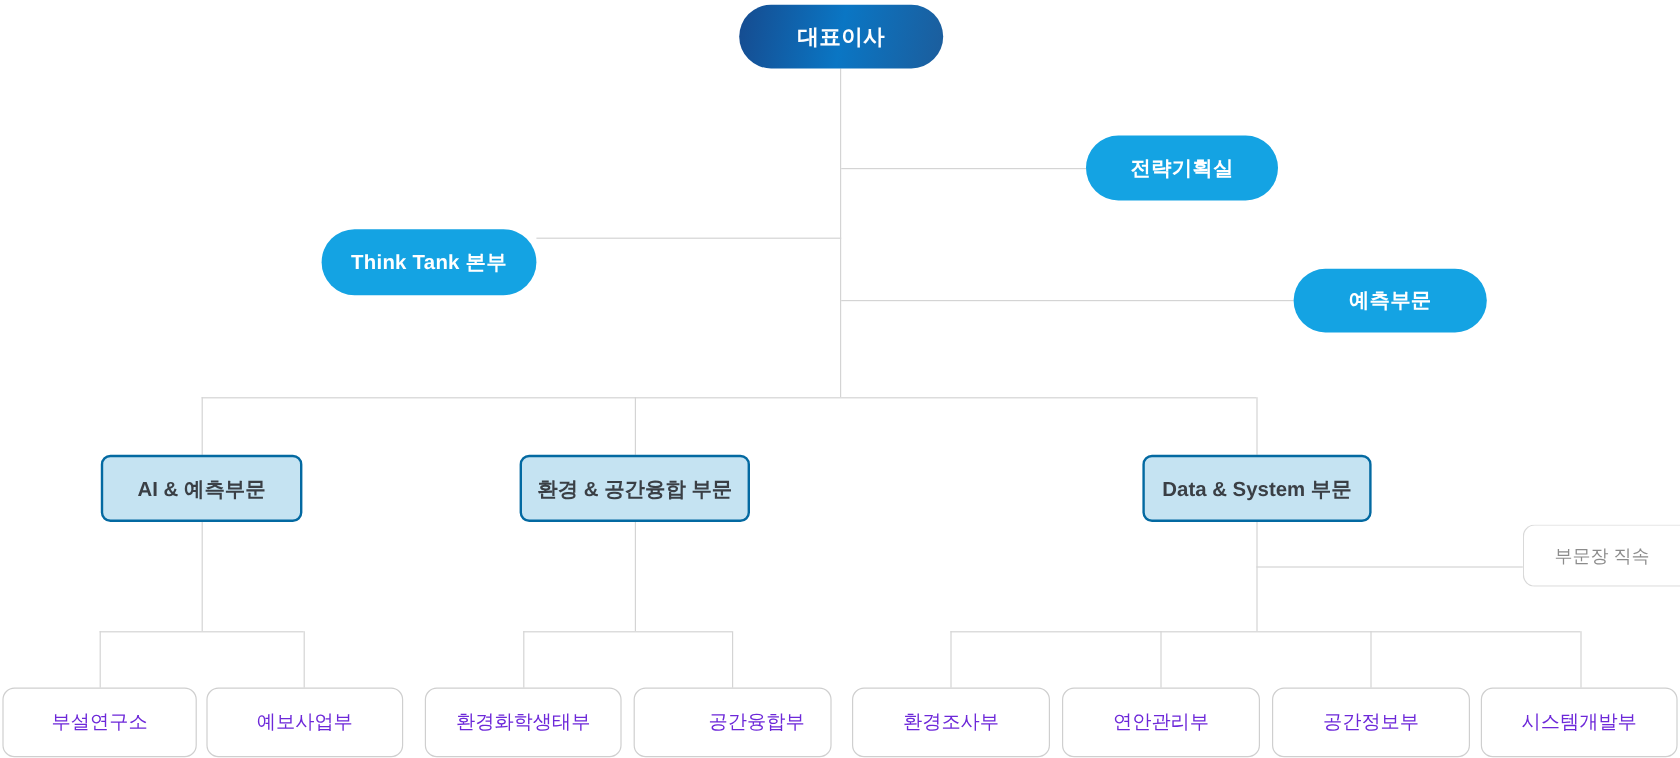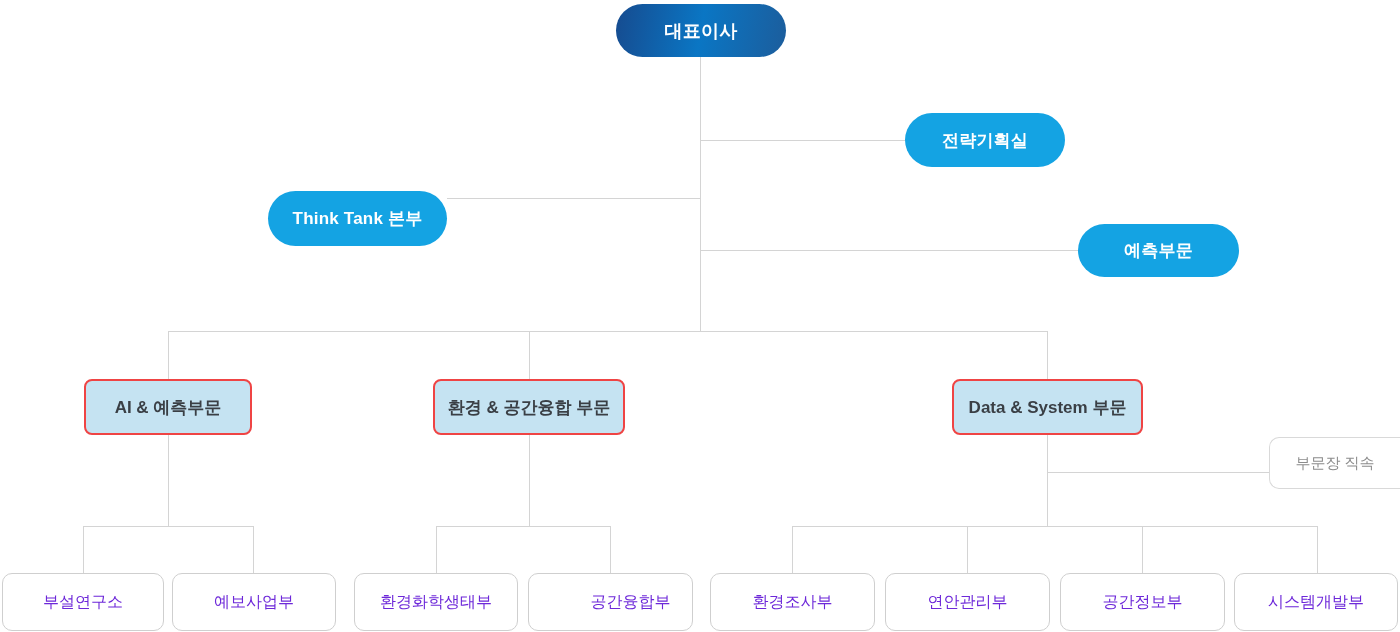--- a/index.html
+++ b/index.html
@@ -37,21 +37,21 @@
   }
   .pill-root {
     background: linear-gradient(100deg, #164b8f 0%, #0a76c4 50%, #1c5d9c 100%);
     font-size: 18px;
   }
   .pill-staff {
     background: #14a3e3;
   }
   .division {
     background: #c5e3f2;
-    border: 2px solid #ef4444;
+    border: 2px solid #0369a1;
     border-radius: 8px;
     color: #3a3f45;
     font-size: 17px;
     font-weight: 700;
   }
   .dept {
     background: #ffffff;
     border: 1px solid #cfcfcf;
     border-radius: 10px;
     color: #6d28d9;

